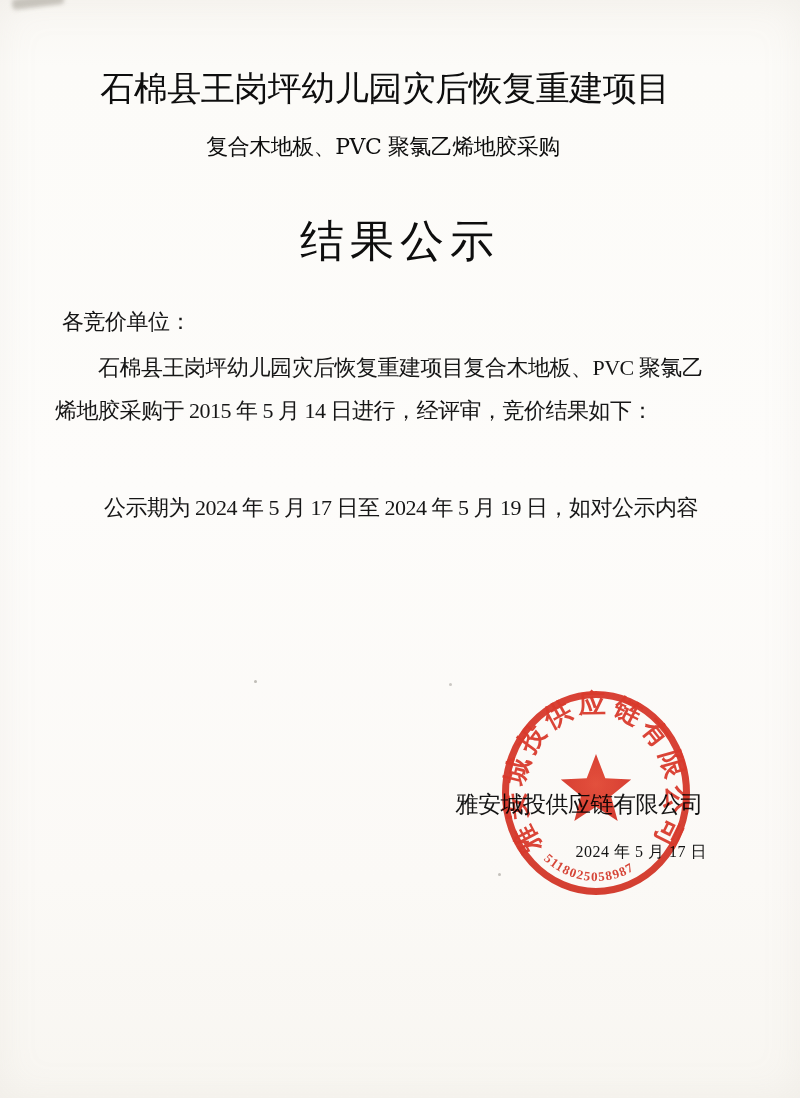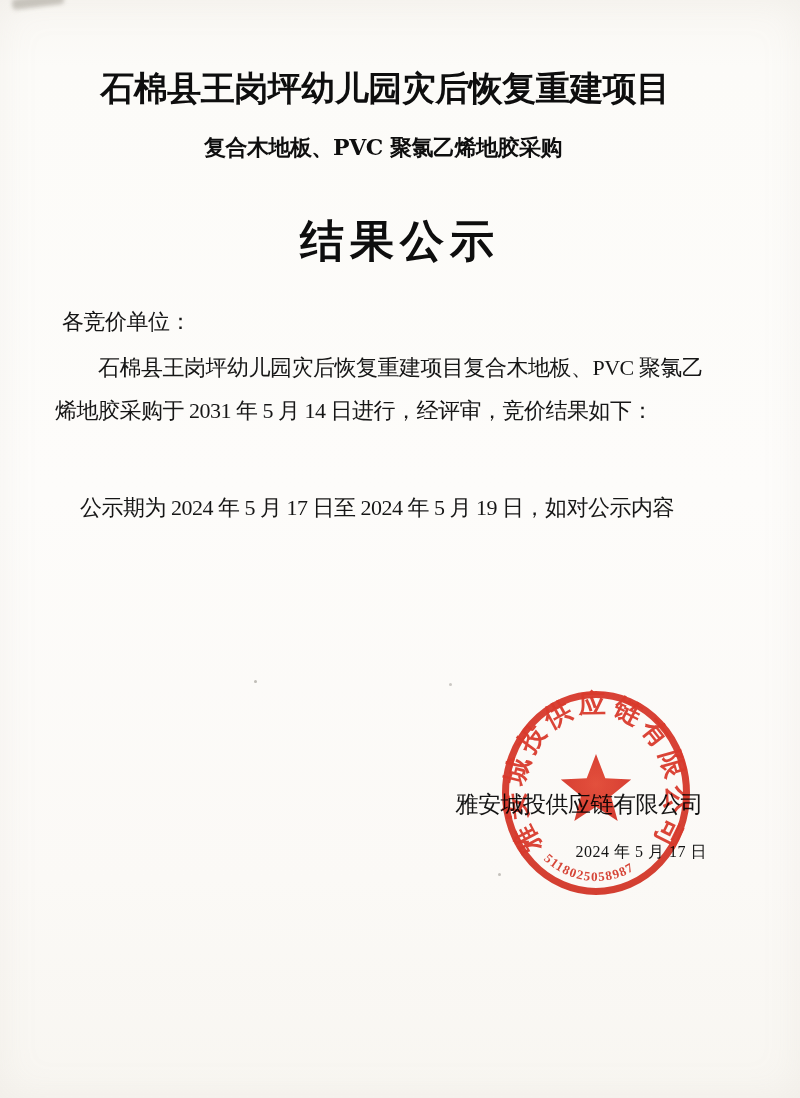--- a/index.html
+++ b/index.html
@@ -24,38 +24,38 @@
     border-radius:4px;
   }
   .dot { position:absolute; border-radius:50%; background:#8e8a82; }
   .dot.d1 { left:254px; top:680px; width:3px; height:3px; opacity:.55; }
   .dot.d2 { left:449px; top:683px; width:3px; height:3px; opacity:.45; }
   .dot.d3 { left:498px; top:873px; width:3px; height:3px; opacity:.5; }
 
   
   .title-line {
     position:absolute; white-space:nowrap; line-height:1;
-    font-weight:bold; color:#0e0e0e;
+    font-weight:normal; color:#0e0e0e;
     font-family:"DejaVu Serif","Liberation Serif",serif;
     transform:translateX(-50%);
   }
   .t1 { top:71px;  left:385px; font-size:34px; letter-spacing:-0.5px; }
   .t2 { top:136px; left:383px; font-size:22px; letter-spacing:-0.5px; }
   .t3 { top:219px; left:400px; font-size:44px; letter-spacing:6px; }
 
   
   .body-line {
     position:absolute; white-space:nowrap; line-height:26px;
     font-size:22px; letter-spacing:-0.5px; color:#161616;
   }
   .l1 { top:309px; left:62px; }
   .l2 { top:355px; left:98px; }
   .l3 { top:398px; left:55px; }
   .l4 { top:447px; left:96px; }
-  .l5 { top:495px; left:80px; }
+  .l5 { top:495px; left:104px; }
   .l6 { top:543px; left:52px; }
   .winner-name {
     font-weight:bold;
     font-family:"Liberation Sans","DejaVu Sans",sans-serif;
     letter-spacing:0;
     padding-left:6px;
   }
 
   
   .sig-company {
@@ -93,21 +93,21 @@
   <div class="dot d1"></div>
   <div class="dot d2"></div>
   <div class="dot d3"></div>
 
   <div class="title-line t1">石棉县王岗坪幼儿园灾后恢复重建项目</div>
   <div class="title-line t2">复合木地板、PVC 聚氯乙烯地胶采购</div>
   <div class="title-line t3">结果公示</div>
 
   <div class="body-line l1">各竞价单位：</div>
   <div class="body-line l2">石棉县王岗坪幼儿园灾后恢复重建项目复合木地板、PVC 聚氯乙</div>
-  <div class="body-line l3">烯地胶采购于 2031 年 5 月 14 日进行，经评审，竞价结果如下：</div>
+  <div class="body-line l3">烯地胶采购于 2015 年 5 月 14 日进行，经评审，竞价结果如下：</div>
   <div class="body-line l5">公示期为 2024 年 5 月 17 日至 2024 年 5 月 19 日，如对公示内容</div>
 
   <div class="sig-company">雅安城投供应链有限公司</div>
   <div class="sig-date">2024 年 5 月 17 日</div>
 
   <div class="seal-wrap">
     <svg width="200" height="220" viewBox="0 0 200 220" xmlns="http://www.w3.org/2000/svg">
       <defs>
         <radialGradient id="inkGrad" cx="50%" cy="45%" r="65%">
           <stop offset="0%" stop-color="#e23a24"></stop>

